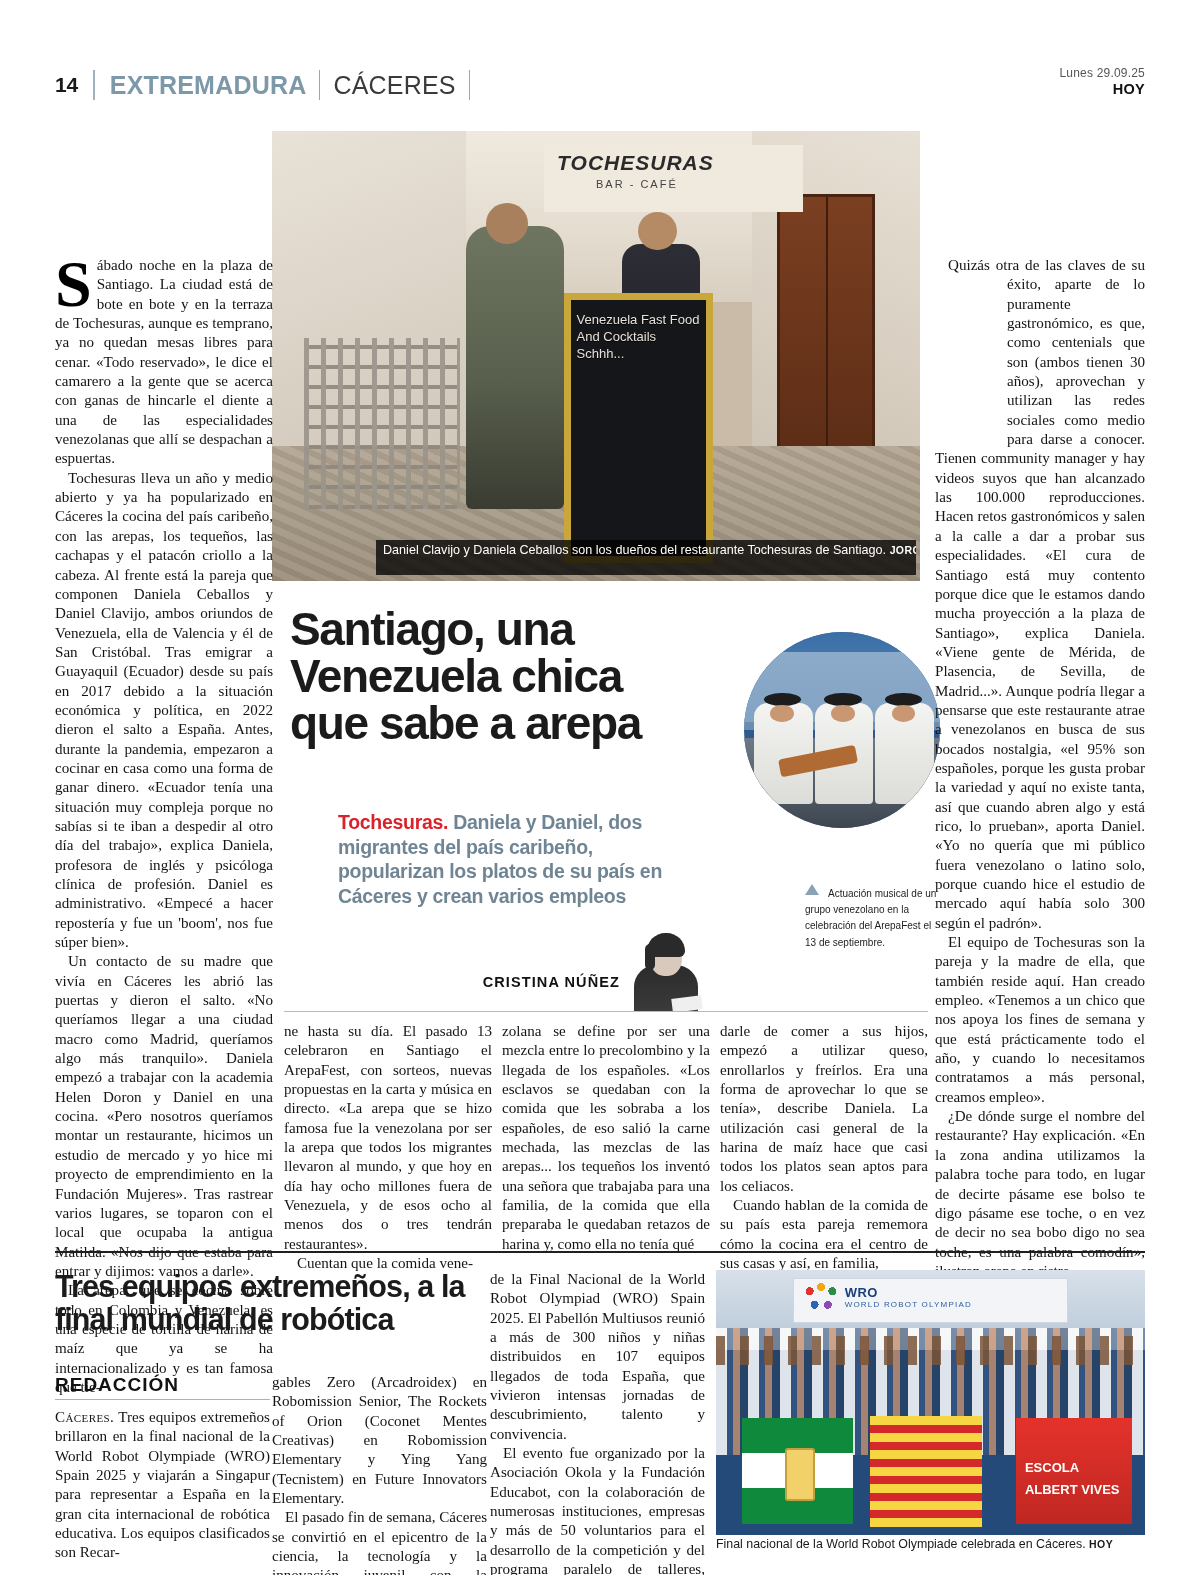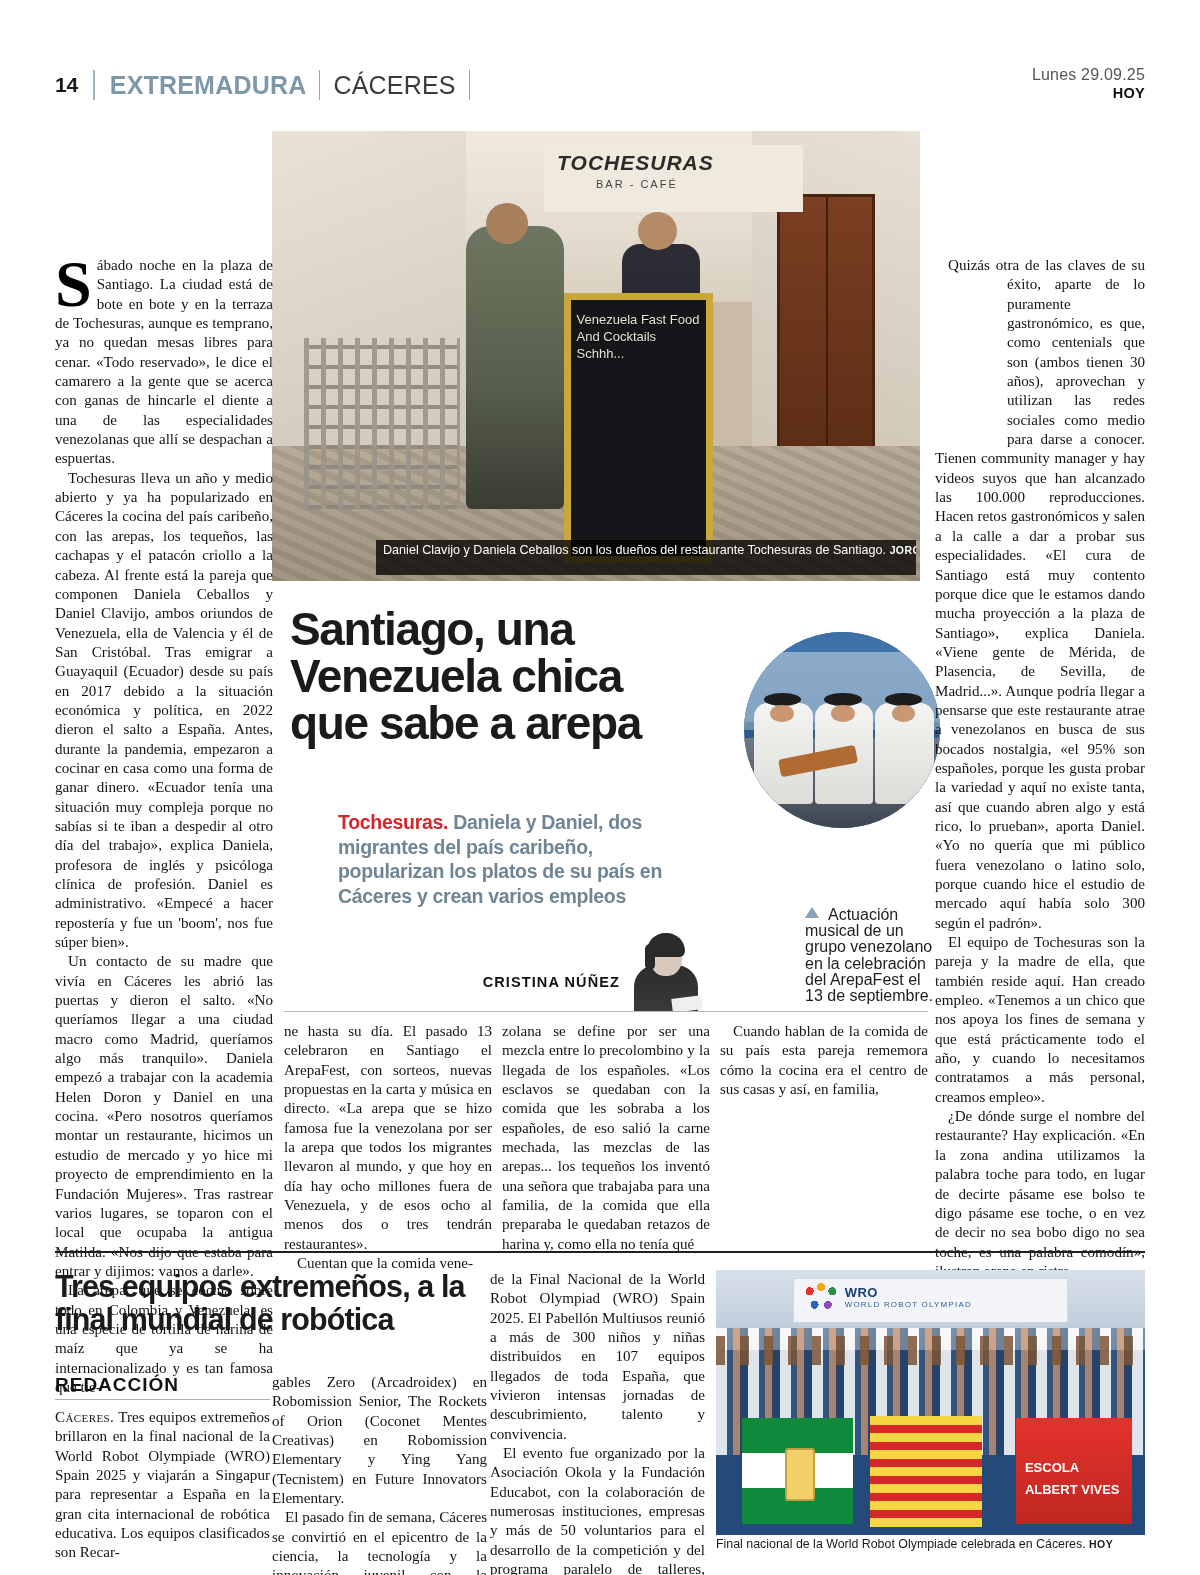--- a/index.html
+++ b/index.html
@@ -26,21 +26,21 @@
     font-family:"Liberation Sans", sans-serif;
     font-weight:bold; font-size:25px; color:#7d98a8; letter-spacing:0.2px;
   }
   .mh-rule2 { display:inline-block; width:1px; height:30px; background:#9aa6ad; margin:0 13px; }
   .mh-sub {
     font-family:"Liberation Sans", sans-serif;
     font-weight:normal; font-size:25px; color:#3a3a3a; letter-spacing:0.2px;
   }
   .mh-rule3 { display:inline-block; width:1px; height:30px; background:#9aa6ad; margin:0 0 0 13px; }
   .mh-right { position:absolute; right:0; top:-4px; text-align:right; }
-  .mh-date { font-family:"Liberation Sans", sans-serif; font-size:16px; color:#555; letter-spacing:0.2px; }
+  .mh-date { font-family:"Liberation Sans", sans-serif; font-size:12px; color:#555; letter-spacing:0.2px; }
   .mh-brand { font-family:"Liberation Sans", sans-serif; font-weight:bold; font-size:14.5px; color:#111; letter-spacing:0.3px; margin-top:1px; }
 
   
   .bodytext {
     font-family:"Liberation Serif", serif;
     font-size:15.1px; line-height:19.35px;
     text-align:justify;
     -webkit-hyphens:auto; hyphens:auto;
     color:#141414;
   }
@@ -176,23 +176,22 @@
   .cp-h3 { left:72%; bottom:62%; }
   .cp-face { position:absolute; width:12%; height:9%; background:#c99772; border-radius:50%; }
   .cp-f1 { left:13.5%; bottom:54%; }
   .cp-f2 { left:44.5%; bottom:54%; }
   .cp-f3 { left:75.5%; bottom:54%; }
   .cp-instr { position:absolute; left:18%; bottom:30%; width:40%; height:9%;
      background:#b06a33; transform:rotate(-11deg); border-radius:4px; }
 
   .circle-caption {
     position:absolute; left:805px; top:866px; width:133px;
-    font-family:"Liberation Sans", sans-serif; font-size:16px; line-height:16.2px;
+    font-family:"Liberation Sans", sans-serif; font-size:10px; line-height:16.2px;
     color:#1d1d1d;
-    margin-top:23px;
   }
   .tri {
     display:inline-block; width:0; height:0; vertical-align:2px;
     border-left:7px solid transparent; border-right:7px solid transparent;
     border-bottom:11px solid #8aa2b3; margin-right:9px;
   }
 
   
   .rule-thin { position:absolute; background:#b9b9b9; height:1px; }
   #art1-c1 { position:absolute; left:284px; top:1004px; width:208px; height:215px; }
@@ -356,20 +355,21 @@
   <div class="rule-thin" style="left:284px; top:993px; width:644px;"></div>
 
   <div id="art1-c1" class="bodytext">
     <p class="first">ne hasta su día. El pasado 13 celebraron en Santiago el ArepaFest, con sorteos, nuevas propuestas en la carta y música en directo. «La arepa que se hizo famosa fue la venezolana por ser la arepa que todos los migrantes llevaron al mundo, y que hoy en día hay ocho millones fuera de Venezuela, y de esos ocho al menos dos o tres tendrán restaurantes».</p>
     <p>Cuentan que la comida vene-</p>
   </div>
   <div id="art1-c2" class="bodytext">
     <p class="first">zolana se define por ser una mezcla entre lo precolombino y la llegada de los españoles. «Los esclavos se quedaban con la comida que les sobraba a los españoles, de eso salió la carne mechada, las mezclas de las arepas... los tequeños los inventó una señora que trabajaba para una familia, de la comida que ella preparaba le quedaban retazos de harina y, como ella no tenía qué</p>
   </div>
   <div id="art1-c3" class="bodytext">
+    <p class="first">darle de comer a sus hijos, empezó a utilizar queso, enrollarlos y freírlos. Era una forma de aprovechar lo que se tenía», describe Daniela. La utilización casi general de la harina de maíz hace que casi todos los platos sean aptos para los celiacos.</p>
     <p>Cuando hablan de la comida de su país esta pareja rememora cómo la cocina era el centro de sus casas y así, en familia,</p>
   </div>
 
   <div class="sep2"></div>
   <div class="headline2">Tres equipos extremeños, a la final mundial de robótica</div>
 
   <div class="redaccion">REDACCIÓN</div>
   <div class="red-rule"></div>
 
   <div id="art2-c1" class="bodytext">

